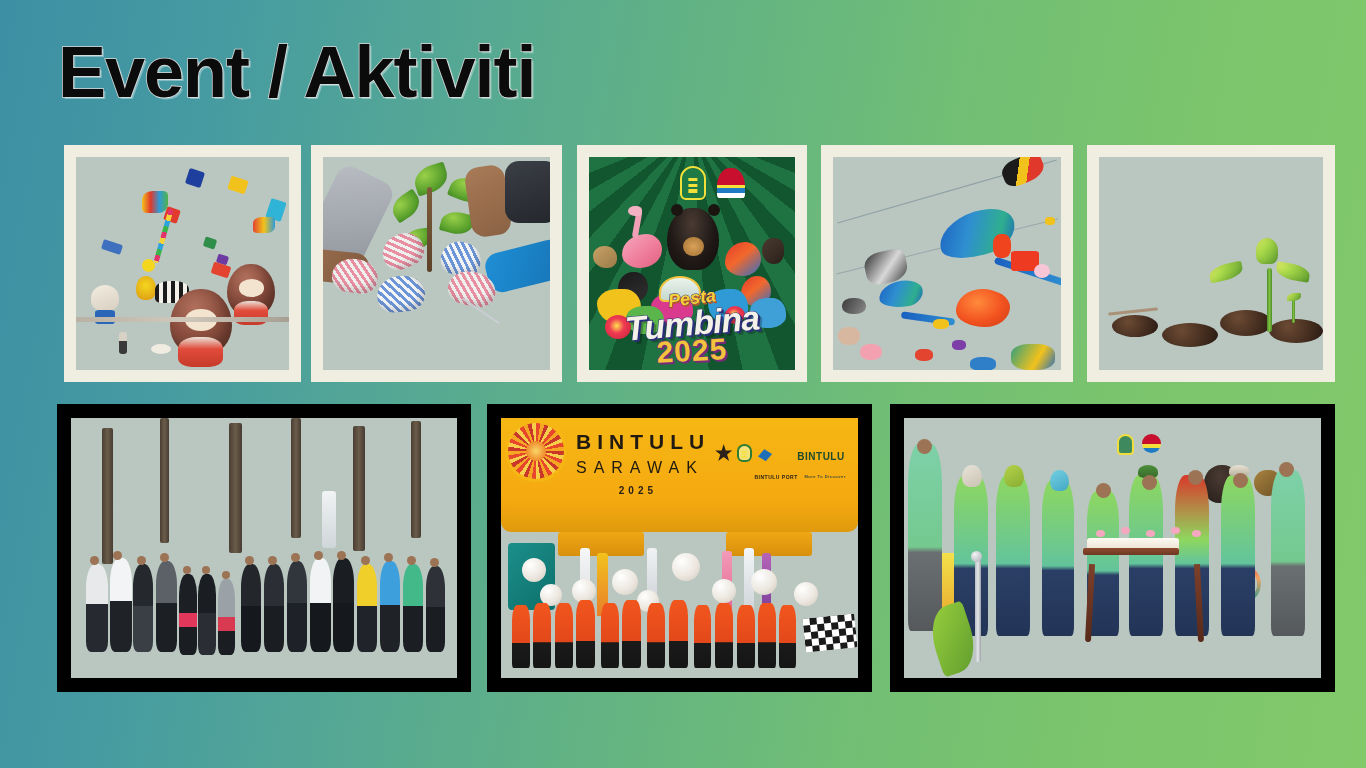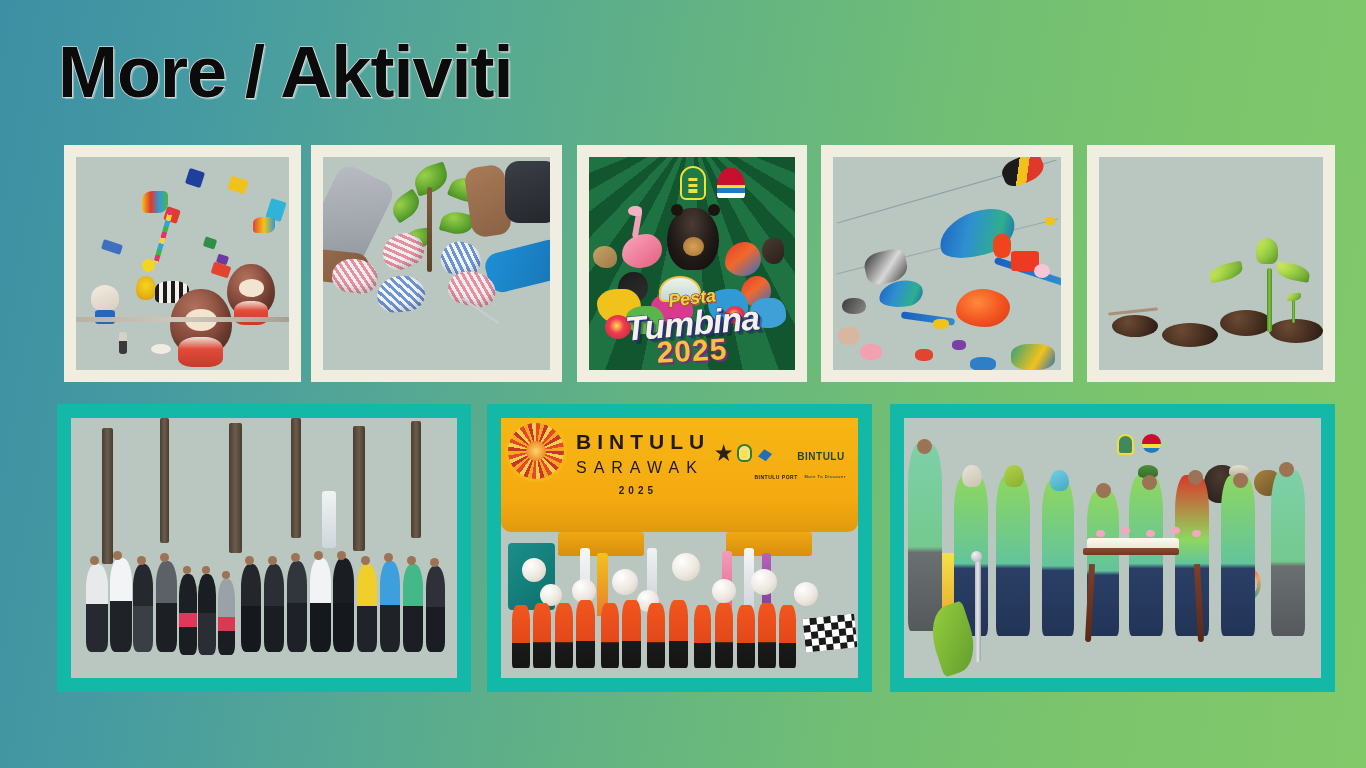--- a/index.html
+++ b/index.html
@@ -41,21 +41,21 @@
   }
 
   
   .gallery { position: absolute; left: 0; top: 0; width: 1366px; height: 768px; }
 
   .frame {
     position: absolute;
     background: #efeee0;
     overflow: hidden;
   }
-  .frame.white { background: #14b8a6; }
+  .frame.white { background: #000000; }
 
   .frame .photo {
     position: absolute;
     inset: 12px;
     overflow: hidden;
     background: #b9c7c0;
   }
   .frame.white .photo { inset: 14px; }
 
   
@@ -416,21 +416,21 @@
   .cake-flower { position: absolute; border-radius: 50%; background: #f6a7c0; }
   .rope-post {
     position: absolute;
     background: linear-gradient(to right, #b9bcc0, #e4e7ea, #9da1a5);
     border-radius: 2px;
   }
 </style>
 </head>
 <body>
 
-<div class="page-title">More / Aktiviti</div>
+<div class="page-title">Event / Aktiviti</div>
 
 <div class="gallery">
 
   <div class="frame" style="left:64px; top:145px; width:237px; height:237px;">
     <div class="photo ph-kitefest">
       <div class="kite sq" style="left:52%; top:6%; width:16px; height:16px; background:#1f3f9e;"></div>
       <div class="kite sq" style="left:72%; top:10%; width:18px; height:14px; background:#f2c21c;"></div>
       <div class="kite sq" style="left:90%; top:20%; width:16px; height:20px; background:#2fb3d6;"></div>
       <div class="kite sq" style="left:42%; top:24%; width:14px; height:14px; background:#e03b2c;"></div>
       <div class="kite sq" style="left:60%; top:38%; width:12px; height:10px; background:#2f8f4a;"></div>

